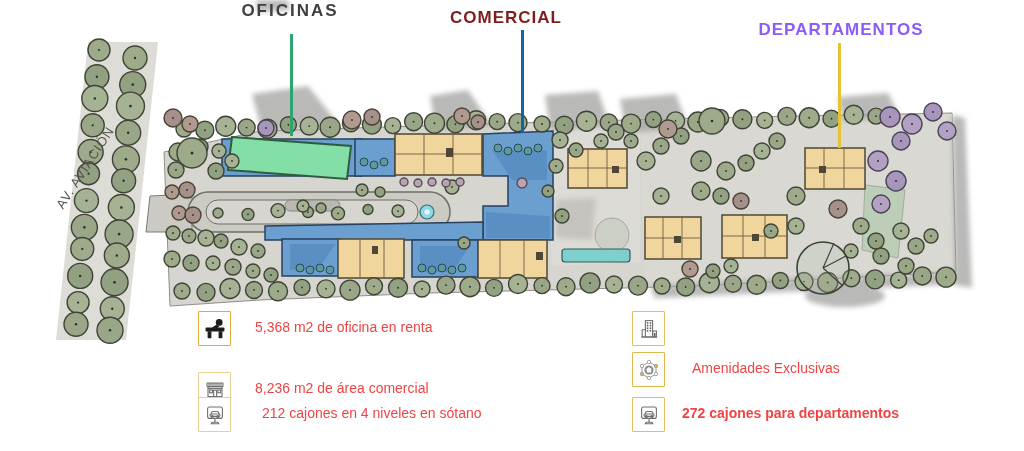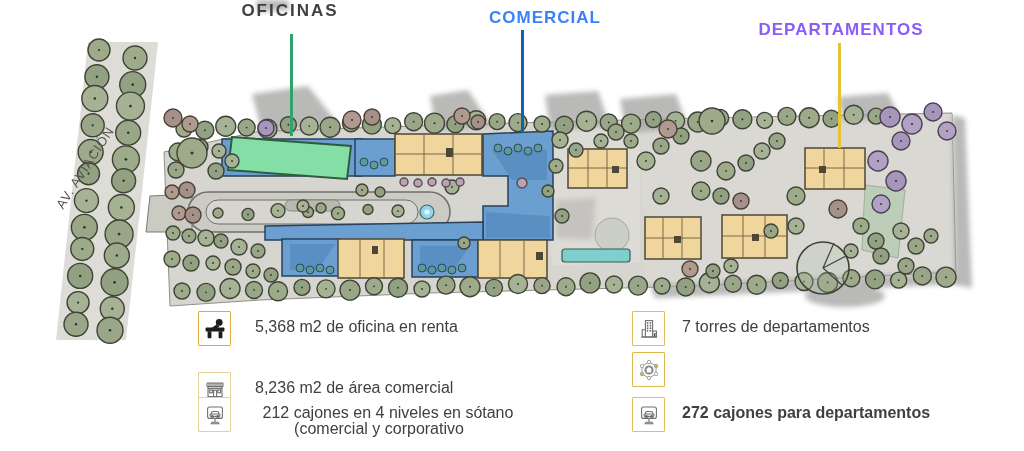--- a/index.html
+++ b/index.html
@@ -11,21 +11,21 @@
   .zone-label.bold{font-weight:700;letter-spacing:1px;}
   .leader{position:absolute;width:3px;z-index:4;}
   #street-label{position:absolute;left:30px;top:160px;width:110px;text-align:center;
                 font-size:13px;color:#55554f;letter-spacing:1px;transform:rotate(-57deg);
                 z-index:5;white-space:nowrap;}
   .fact-row{position:absolute;display:flex;align-items:flex-start;z-index:6;}
   .icon-box{width:31px;height:33px;background:#fff;display:flex;align-items:center;
             justify-content:center;border:1px solid #e8cf96;border-radius:1px;flex:0 0 auto;}
   .icon-box.strong{border-color:#e2a93f;}
   .icon-box.gold{border-color:#dfc05e;}
-  .fact-text{font-size:16px;color:#404040;line-height:16px;padding-top:8px;}
+  .fact-text{font-size:14px;color:#ef4444;line-height:16px;padding-top:8px;}
   .fact-text .l2{display:block;}
   .indent1{display:block;padding-left:18px;}
 </style>
 </head>
 <body>
 
 <div id="stage">
 
   <svg id="plan-svg" width="1024" height="451" viewBox="0 0 1024 451">
     <defs>
@@ -488,21 +488,21 @@
         <circle cx="538" cy="148" r="4" fill="#5f98a0" stroke="#274b52" stroke-width="1"></circle>
       </g>
 
     <circle cx="823" cy="268" r="26" fill="rgba(180,190,170,0.25)" stroke="#3e4336" stroke-width="1.6"></circle>
     <path d="M823 268 L846 256 M823 268 L843 286 M823 268 L834 243" stroke="#3e4336" stroke-width="1.2" fill="none"></path>
   </svg>
 
   <div class="zone-label" style="left: 290px; top: 1px; color: #404040;">OFICINAS</div>
   <div class="leader" style="left: 290px; top: 34px; height: 102px; background: rgb(46, 164, 107);"></div>
 
-  <div class="zone-label bold" style="left: 545px; top: 8px; color: #3b82f6;">COMERCIAL</div>
+  <div class="zone-label bold" style="left: 506px; top: 8px; color: #7f1d1d;">COMERCIAL</div>
   <div class="leader" style="left: 521px; top: 30px; height: 103px; background: rgb(18, 99, 169);"></div>
 
   <div class="zone-label" style="left: 841px; top: 20px; letter-spacing: 1px; color: #8b5cf6;">DEPARTAMENTOS</div>
   <div class="leader" style="left: 838px; top: 43px; height: 105px; background: rgb(232, 194, 53);"></div>
 
   <div id="street-label">AV. AVIACIÓN</div>
 
   <div class="fact-row" style="left:198px;top:311px;">
     <div class="icon-box strong">
       <svg width="24" height="24" viewBox="0 0 24 24" fill="#1c1c1c">
@@ -524,35 +524,34 @@
         <rect x="5" y="8.6" width="14" height="10"></rect>
         <line x1="5" y1="10.6" x2="19" y2="10.6"></line>
         <rect x="10.6" y="12.2" width="3" height="6.4"></rect>
         <rect x="6.6" y="12" width="2.8" height="2.8"></rect>
         <rect x="14.8" y="12" width="2.8" height="2.8"></rect>
       </svg>
     </div>
     <div class="fact-text" style="margin-left:24px;">8,236 m2 de área comercial</div>
   </div>
 
-  <div class="fact-row" style="left:198px;top:397px;text-align:center;">
+  <div class="fact-row" style="left:198px;top:397px;">
     <div class="icon-box">
       <svg width="24" height="24" viewBox="0 0 24 24" fill="none" stroke="#707070" stroke-width="1.1">
         <rect x="4.6" y="4" width="14.8" height="11.4" rx="2"></rect>
         <path d="M7.8 11.4 l1.1-2.3 c0.2-0.4 0.5-0.6 1-0.6 h4.4 c0.5 0 0.8 0.2 1 0.6 l1.1 2.3"></path>
         <rect x="7" y="11" width="10" height="2.4" rx="1.1"></rect>
         <circle cx="9.3" cy="13.7" r="1.1"></circle>
           <circle cx="14.9" cy="13.7" r="1.1"></circle>
         <line x1="12" y1="15.4" x2="12" y2="19.2"></line>
         <path d="M8.2 20.8 l0.9-1.6 h5.8 l0.9 1.6 z"></path>
       </svg>
     </div>
     <div class="fact-text" style="margin-left:13px;width:270px;">
       <span class="indent1">212 cajones en 4 niveles en sótano</span>
-      <span class="l2">(comercial y corporativo</span>
     </div>
   </div>
 
   <div class="fact-row" style="left:632px;top:311px;">
     <div class="icon-box gold">
       <svg width="24" height="24" viewBox="0 0 24 24" fill="none" stroke="#707070" stroke-width="1.1">
         <rect x="8.4" y="3.6" width="7.2" height="16.4"></rect>
         <g fill="#5a5a5a" stroke="none">
           <rect x="9.8" y="5.2" width="1.5" height="1.6"></rect>
             <rect x="12.7" y="5.2" width="1.5" height="1.6"></rect>
@@ -562,39 +561,39 @@
             <rect x="12.7" y="10.4" width="1.5" height="1.6"></rect>
           <rect x="9.8" y="13" width="1.5" height="1.6"></rect>
             <rect x="12.7" y="13" width="1.5" height="1.6"></rect>
           <rect x="16.9" y="16" width="1.6" height="4"></rect>
         </g>
         <path d="M8.4 12.8 H5.2 V20 h3.2"></path>
         <rect x="15.6" y="14" width="3.8" height="6"></rect>
         <line x1="4.2" y1="20" x2="20.2" y2="20"></line>
       </svg>
     </div>
-    <div class="fact-text" style="margin-left:17px;">7 torres de departamentos</div>
   </div>
 
   <div class="fact-row" style="left:632px;top:352px;">
     <div class="icon-box" style="border-color:#dfb84a;">
       <svg width="24" height="24" viewBox="0 0 24 24">
         <path d="M12 4 L19 8 V16 L12 20 L5 16 V8 Z" fill="none" stroke="#9a9a9a" stroke-width="1"></path>
         <g stroke="#9a9a9a" stroke-width="0.9">
           <circle cx="12" cy="4" r="1.7" fill="#fff"></circle>
             <circle cx="19" cy="8" r="1.7" fill="#e4b83c"></circle>
           <circle cx="19" cy="16" r="1.7" fill="#fff"></circle>
             <circle cx="12" cy="20" r="1.7" fill="#fff"></circle>
           <circle cx="5" cy="16" r="1.7" fill="#e4b83c"></circle>
             <circle cx="5" cy="8" r="1.7" fill="#fff"></circle>
         </g>
         <circle cx="12" cy="12" r="4.6" fill="#8a8a8a"></circle>
         <path d="M12 8.9 L15.2 11.6 H14.2 V14.6 H9.8 V11.6 H8.8 Z" fill="#fff"></path>
       </svg>
     </div>
+    <div class="fact-text" style="margin-left:27px;">Amenidades Exclusivas</div>
   </div>
 
   <div class="fact-row" style="left:632px;top:397px;font-weight:bold;">
     <div class="icon-box gold">
       <svg width="24" height="24" viewBox="0 0 24 24" fill="none" stroke="#707070" stroke-width="1.1">
         <rect x="4.6" y="4" width="14.8" height="11.4" rx="2"></rect>
         <path d="M7.8 11.4 l1.1-2.3 c0.2-0.4 0.5-0.6 1-0.6 h4.4 c0.5 0 0.8 0.2 1 0.6 l1.1 2.3"></path>
         <rect x="7" y="11" width="10" height="2.4" rx="1.1"></rect>
         <circle cx="9.3" cy="13.7" r="1.1"></circle>
           <circle cx="14.9" cy="13.7" r="1.1"></circle>

